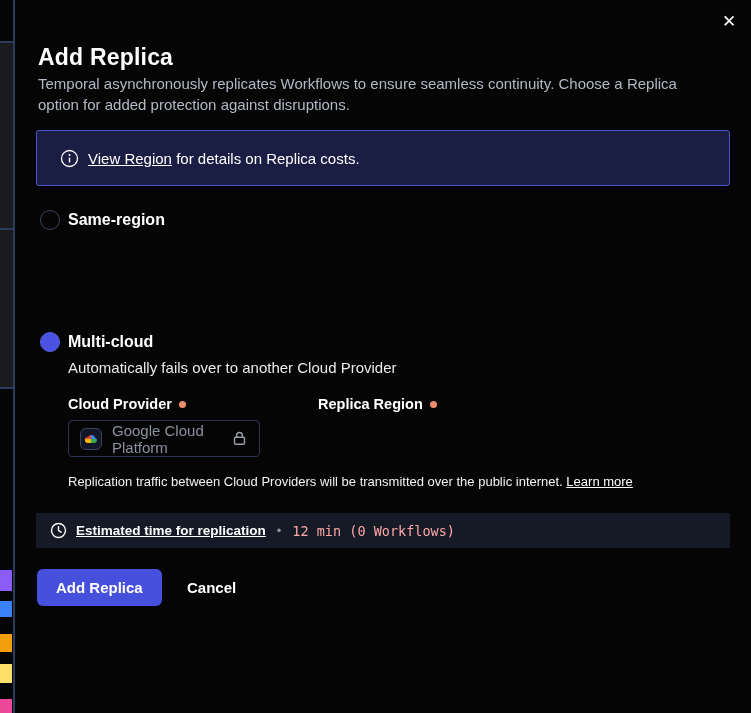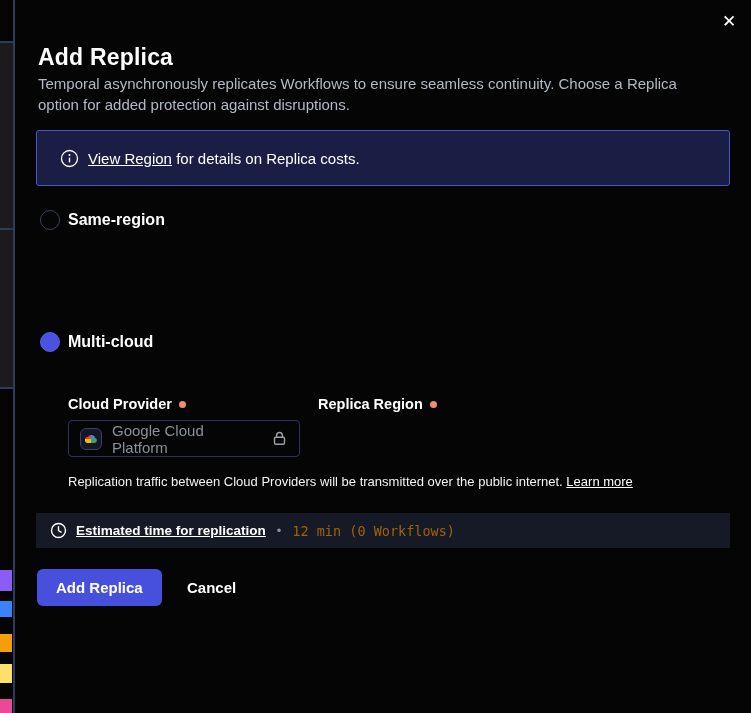--- a/index.html
+++ b/index.html
@@ -56,21 +56,21 @@
   .opt-desc { margin: 7px 0 0 28px; font-size: 15px; color: #e8eaee; }
 
   
   .field-label {
     position: absolute; top: 396px;
     font-size: 14.5px; font-weight: 700; display: flex; align-items: center; gap: 7px;
   }
   .req-dot { width: 7px; height: 7px; border-radius: 50%; background: #ef8e6d; display: inline-block; }
 
   .provider-field {
-    position: absolute; left: 68px; top: 420px; width: 232px; height: 37px;
+    position: absolute; left: 68px; top: 420px; width: 192px; height: 37px;
     border: 1px solid #2c3356; border-radius: 4px; background: transparent;
     display: flex; align-items: center; padding: 0 11px; gap: 10px;
     color: #8b919b; font-size: 15px; cursor: not-allowed;
   }
   .gcp-badge {
     width: 22px; height: 22px; border-radius: 6px; flex: none;
     border: 1px solid #3c425c; background: #14162a;
     display: flex; align-items: center; justify-content: center;
   }
   .region-field {
@@ -90,21 +90,21 @@
   }
   .net-note a { color: #fff; text-decoration: underline; cursor: pointer; }
 
   
   .estimate-banner {
     position: absolute; left: 36px; top: 513px; width: 694px; height: 35px;
     background: #151a26; display: flex; align-items: center; padding-left: 14px; gap: 9px;
   }
   .est-label { font-size: 13.5px; font-weight: 700; text-decoration: underline; }
   .est-sep { color: #8a93a6; font-size: 13px; margin: 0 2px; }
-  .est-value { font-family: "DejaVu Sans Mono", monospace; font-size: 13.5px; color: #a16207; }
+  .est-value { font-family: "DejaVu Sans Mono", monospace; font-size: 13.5px; color: #fca5a5; }
 
   
   .primary-btn {
     position: absolute; left: 37px; top: 569px; height: 37px; padding: 0 19px;
     background: #4650dd; color: #fff; border: none; border-radius: 6px;
     font-size: 15px; font-weight: 600; cursor: pointer;
     font-family: "Liberation Sans", sans-serif;
   }
   .secondary-btn {
     position: absolute; left: 181px; top: 569px; height: 37px; padding: 0 6px;
@@ -157,20 +157,21 @@
       <span class="opt-label">Same-region</span>
     </div>
   </div>
 
 
   <div class="option" style="top:332px;">
     <div class="opt-row">
       <span class="radio selected"></span>
       <span class="opt-label">Multi-cloud</span>
     </div>
+    <div class="opt-desc">Automatically fails over to another Cloud Provider</div>
   </div>
 
   <div class="field-label" style="left:68px;">
     <span>Cloud Provider</span>
     <span class="req-dot"></span>
   </div>
   <div class="field-label" style="left:318px;">
     <span>Replica Region</span>
     <span class="req-dot"></span>
   </div>

